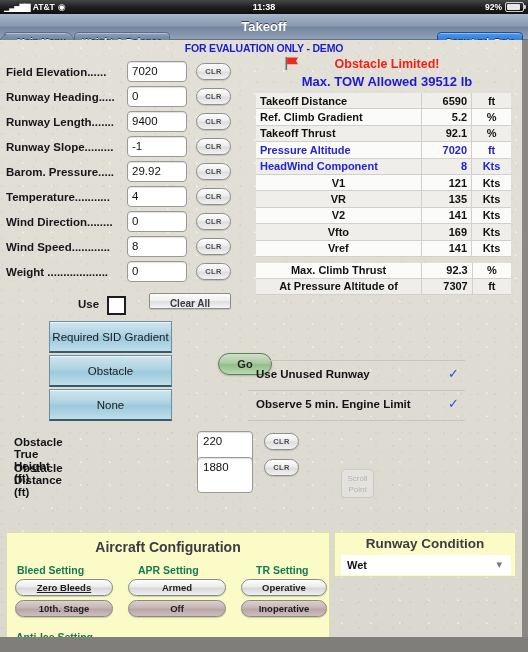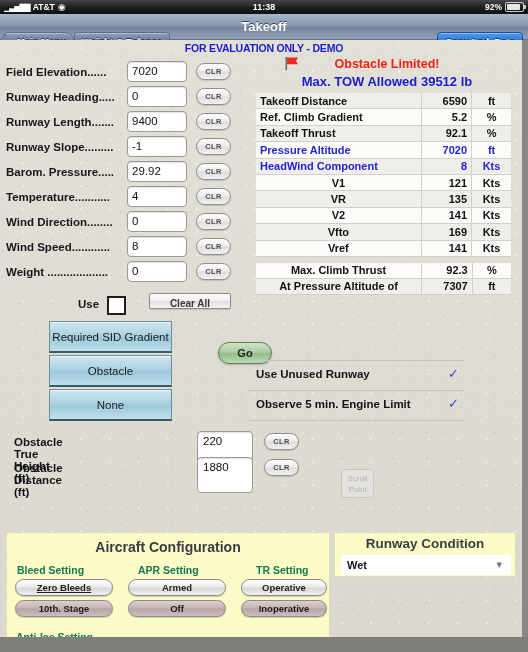--- a/index.html
+++ b/index.html
@@ -143,21 +143,21 @@
   .segs{position:absolute;left:49px;top:281px;width:123px;}
   .seg{
     height:32px;line-height:30px;text-align:center;
     font-size:11.5px;color:#1b1b20;
     background:linear-gradient(to bottom,#cfe6ef 0%,#aed2e2 45%,#9cc9dc 55%,#bfdeeb 100%);
     border:1px solid #6d8e9d;border-bottom-width:2px;border-bottom-color:#3c5966;
     box-sizing:border-box;margin-bottom:2px;
     box-shadow:inset 0 1px 0 rgba(255,255,255,.6);
   }
   .gobtn{
-    position:absolute;left:218px;top:302px;width:54px;height:22px;
+    position:absolute;left:218px;top:313px;width:54px;height:22px;
     border:1px solid #5f7d5c;border-radius:11px;
     background:linear-gradient(to bottom,#cfe3c6 0%,#a9cba0 46%,#93bd89 54%,#bad9b0 100%);
     font-size:11px;font-weight:bold;color:#23241f;text-align:center;line-height:20px;
     box-sizing:border-box;box-shadow:0 1px 2px rgba(0,0,0,.2);
   }
 
   
   .optrows{position:absolute;left:248px;top:320px;width:217px;}
   .optline{height:1px;background:#c7c5bf;}
   .optrow{position:relative;height:29px;}

